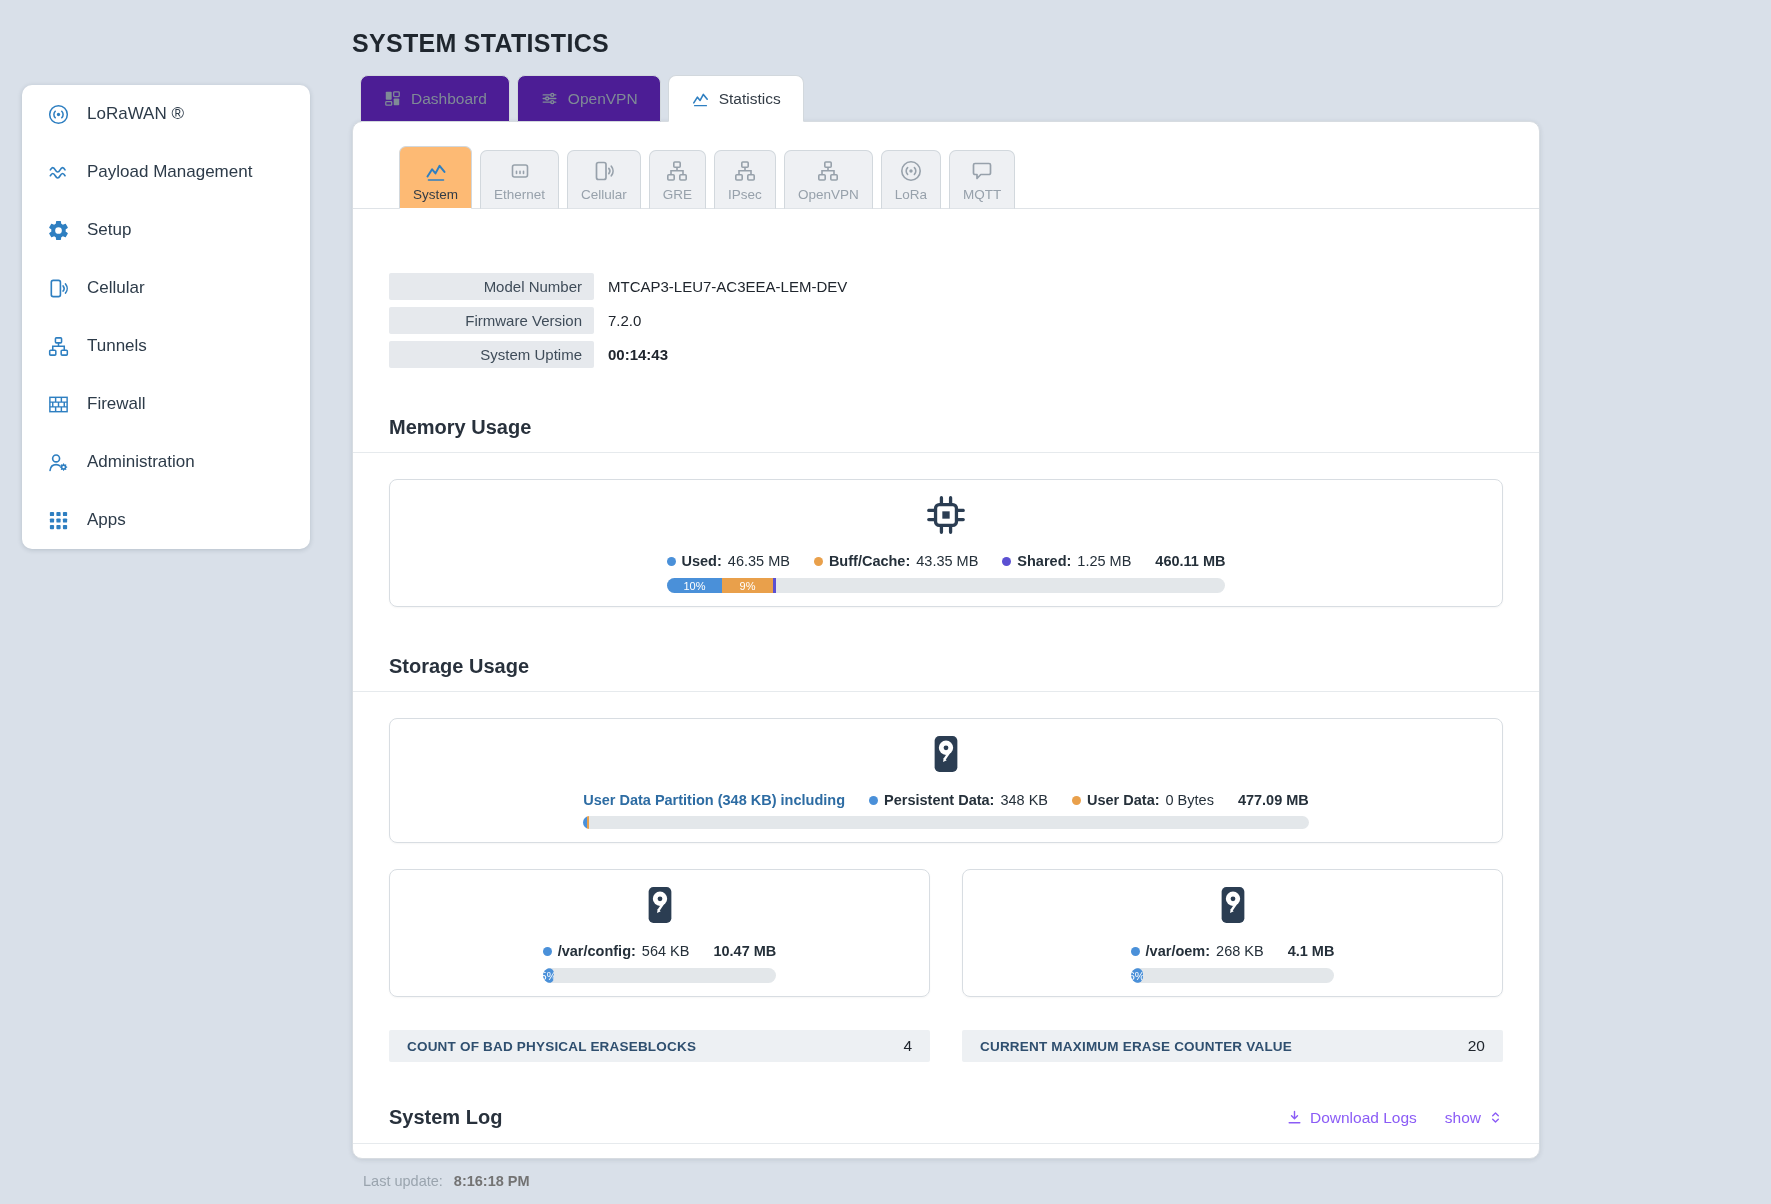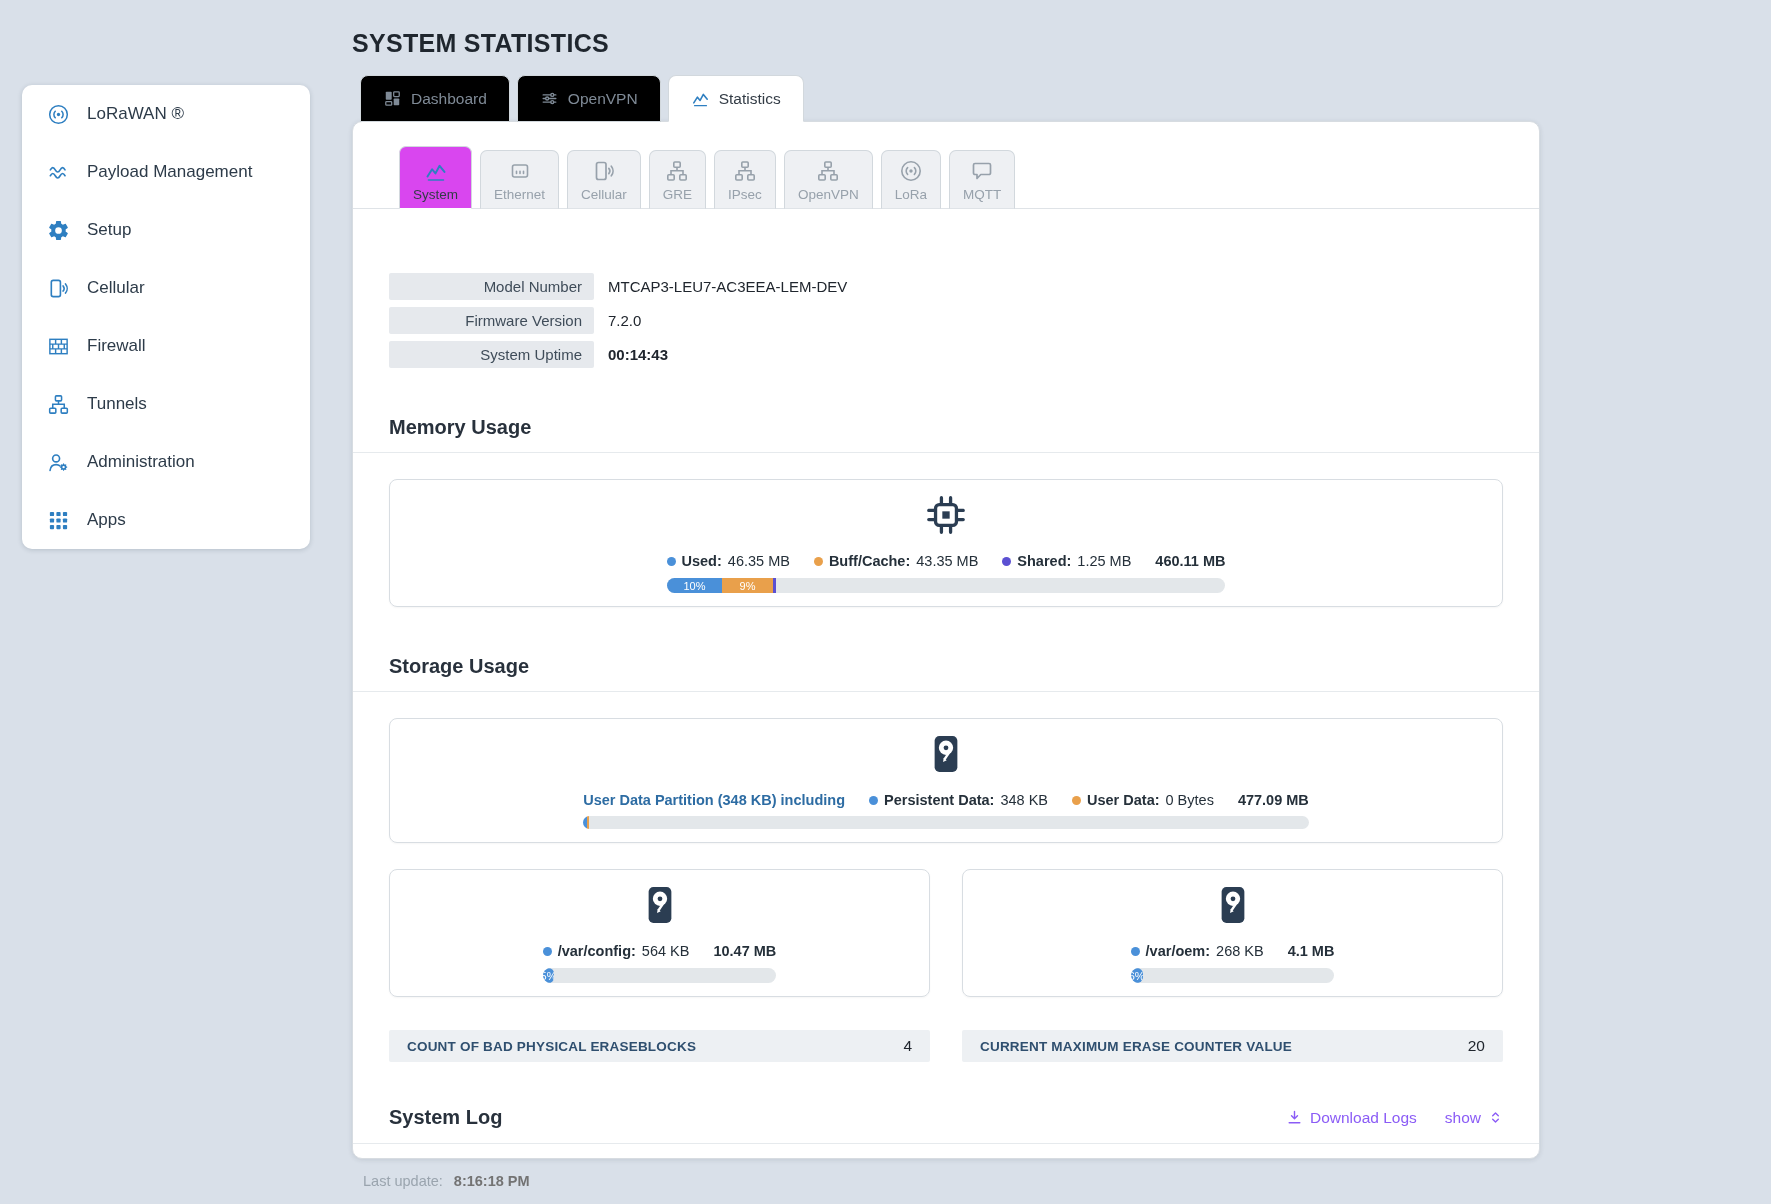--- a/index.html
+++ b/index.html
@@ -36,21 +36,21 @@
   .main { width:1188px; flex:none; margin-left:42px; }
   .page-title {
     font-size:25px; font-weight:600; color:#1f262e;
     letter-spacing:.3px; margin:29px 0 17px 0;
   }
 
   
   .tabs { display:flex; gap:7px; margin-left:8px; position:relative; z-index:2; margin-bottom:-1px; }
   .tab {
     display:flex; align-items:center; gap:9px;
-    padding:13px 22px 13px; background:#000000;
+    padding:13px 22px 13px; background:#4c1d95;
     border:1px solid #d2d8dd; border-radius:8px 8px 0 0;
     color:#7f8a96; font-size:15.5px; cursor:pointer;
   }
   .t-icon { width:19px; height:19px; }
   .tab.active { background:#fff; color:#333c46; border-bottom-color:#fff; }
   .tab.active .t-icon { color:#2e7fc1; }
 
   
   .card {
     background:#fff; border:1px solid #d7dce1; border-radius:10px;
@@ -64,21 +64,21 @@
     padding:24px 36px 0 46px; border-bottom:1px solid #dfe3e7;
   }
   .subtab {
     display:flex; flex-direction:column; align-items:center; gap:4px;
     min-width:56px; padding:8px 13px 6px;
     background:#eef0f3; border:1px solid #d2d8dd; border-bottom-color:#dfe3e7;
     border-radius:7px 7px 0 0; color:#97a1ab; font-size:13.5px;
     cursor:pointer; margin-bottom:-1px;
   }
   .st-icon { width:24px; height:24px; }
-  .subtab.active { background:#d946ef; color:#333c46; border-bottom-color:#fff; padding-top:12px; }
+  .subtab.active { background:#fdba74; color:#333c46; border-bottom-color:#fff; padding-top:12px; }
   .subtab.active .st-icon { color:#2e7fc1; }
 
   
   .info { padding:64px 36px 0; }
   .info-row { display:flex; align-items:center; margin-bottom:7px; font-size:15px; }
   .info-label {
     width:205px; flex:none; background:#e6e9ed; color:#3f4c59;
     text-align:right; padding:5px 12px; border-radius:2px;
   }
   .info-value { margin-left:14px; color:#20262e; }
@@ -301,32 +301,32 @@
       <span class="side-icon">
           <svg class="icon-svg">
             <use href="#i-cellular"></use>
           </svg>
         </span>
       <span>Cellular</span>
     </div>
     <div class="side-item">
       <span class="side-icon">
           <svg class="icon-svg">
+            <use href="#i-sitemap"></use>
+          </svg>
+        </span>
+      <span>Tunnels</span>
+    </div>
+    <div class="side-item">
+      <span class="side-icon">
+          <svg class="icon-svg">
             <use href="#i-firewall"></use>
           </svg>
         </span>
       <span>Firewall</span>
-    </div>
-    <div class="side-item">
-      <span class="side-icon">
-          <svg class="icon-svg">
-            <use href="#i-sitemap"></use>
-          </svg>
-        </span>
-      <span>Tunnels</span>
     </div>
     <div class="side-item">
       <span class="side-icon">
           <svg class="icon-svg">
             <use href="#i-admin"></use>
           </svg>
         </span>
       <span>Administration</span>
     </div>
     <div class="side-item">

